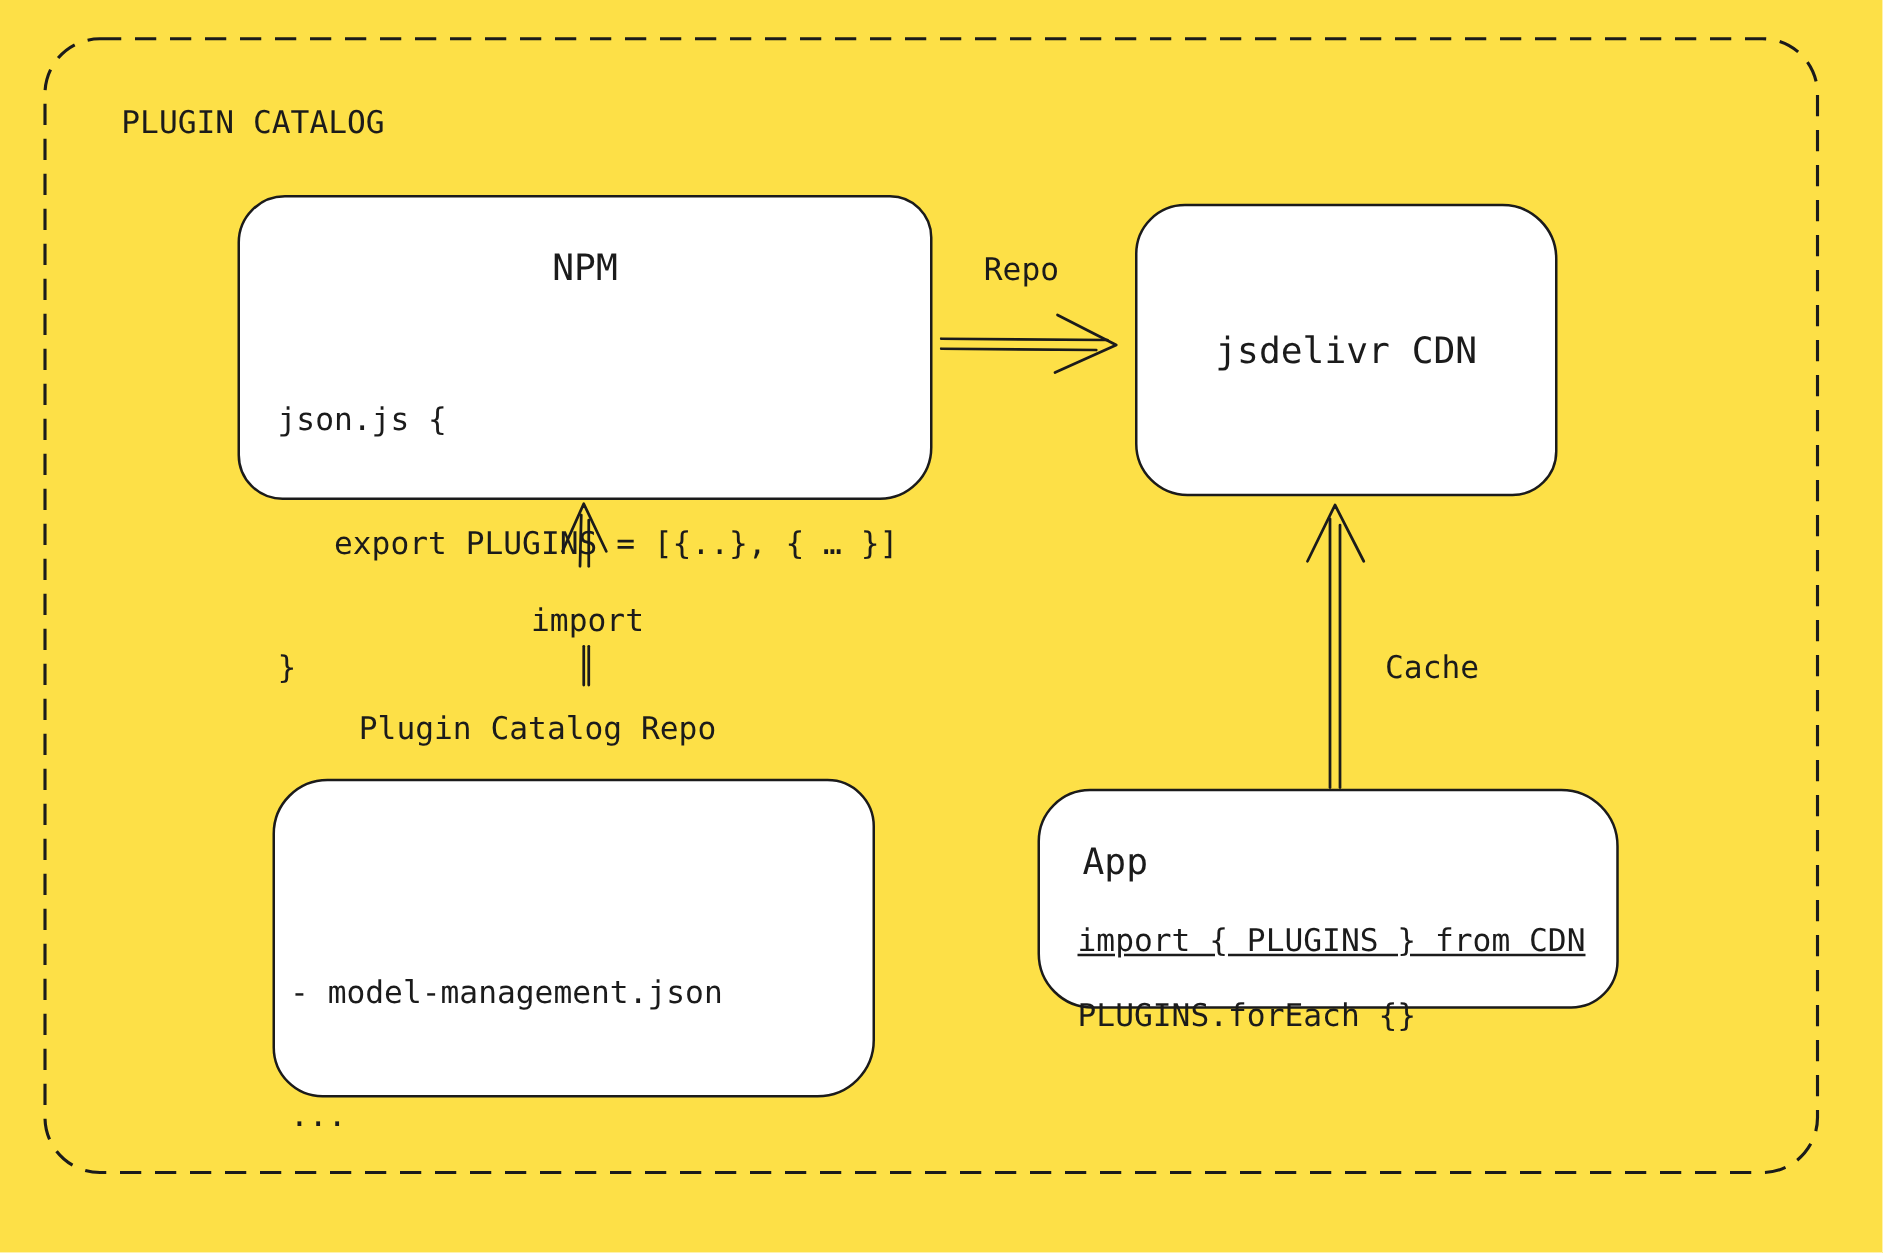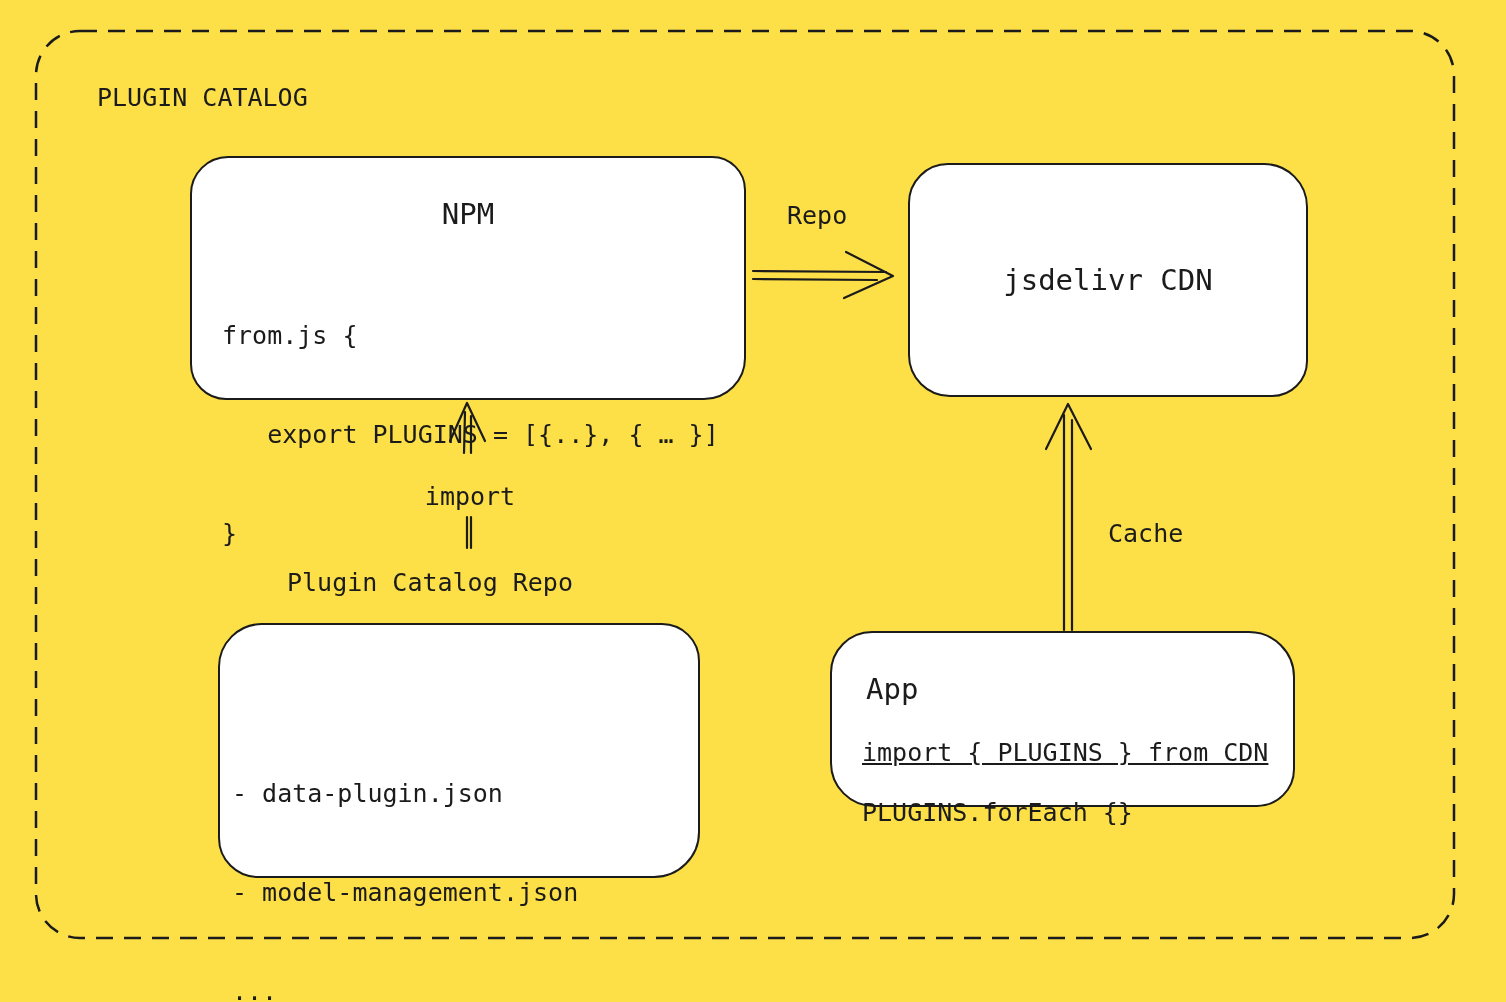--- a/index.html
+++ b/index.html
@@ -54,35 +54,34 @@
 </head>
 <body>
 
 <div class="canvas">
 
   <div class="txt" style="left:97px; top:83px;">PLUGIN CATALOG</div>
 
   <div class="node" style="left:190px; top:156px; width:556px; height:244px; border-radius:38px 34px 42px 36px;">
     <div class="node-title" style="text-align:center; margin-top:42px;">NPM</div>
     <div class="code" style="margin:24px 0 0 30px;">
-      <div>from.js {</div>
+      <div>json.js {</div>
       <div>   export PLUGINS = [{..}, { … }]</div>
       <div>}</div>
     </div>
   </div>
 
-  <div class="node" style="left:908px; top:163px; width:400px; height:234px; border-radius:40px 44px 36px 42px; display:flex; align-items:center; justify-content:center;">
+  <div class="node" style="left:908px; top:163px; width:338px; height:234px; border-radius:40px 44px 36px 42px; display:flex; align-items:center; justify-content:center;">
     <div class="node-title">jsdelivr CDN</div>
   </div>
 
   <div class="txt" style="left:287px; top:568px;">Plugin Catalog Repo</div>
 
   <div class="node" style="left:218px; top:623px; width:482px; height:255px; border-radius:44px 38px 46px 40px;">
     <div class="code" style="margin:86px 0 0 12px;">
-      <div>- data-plugin.json</div>
       <div>- model-management.json</div>
       <div>...</div>
     </div>
   </div>
 
   <div class="node" style="left:830px; top:631px; width:465px; height:176px; border-radius:42px 46px 38px 44px;">
     <div class="node-title" style="margin:42px 0 0 34px;">App</div>
     <div class="code-line" style="margin:34px 0 0 30px;text-decoration:underline;">import { PLUGINS } from CDN</div>
     <div class="code-line" style="margin:31px 0 0 30px;">PLUGINS.forEach {}</div>
   </div>

